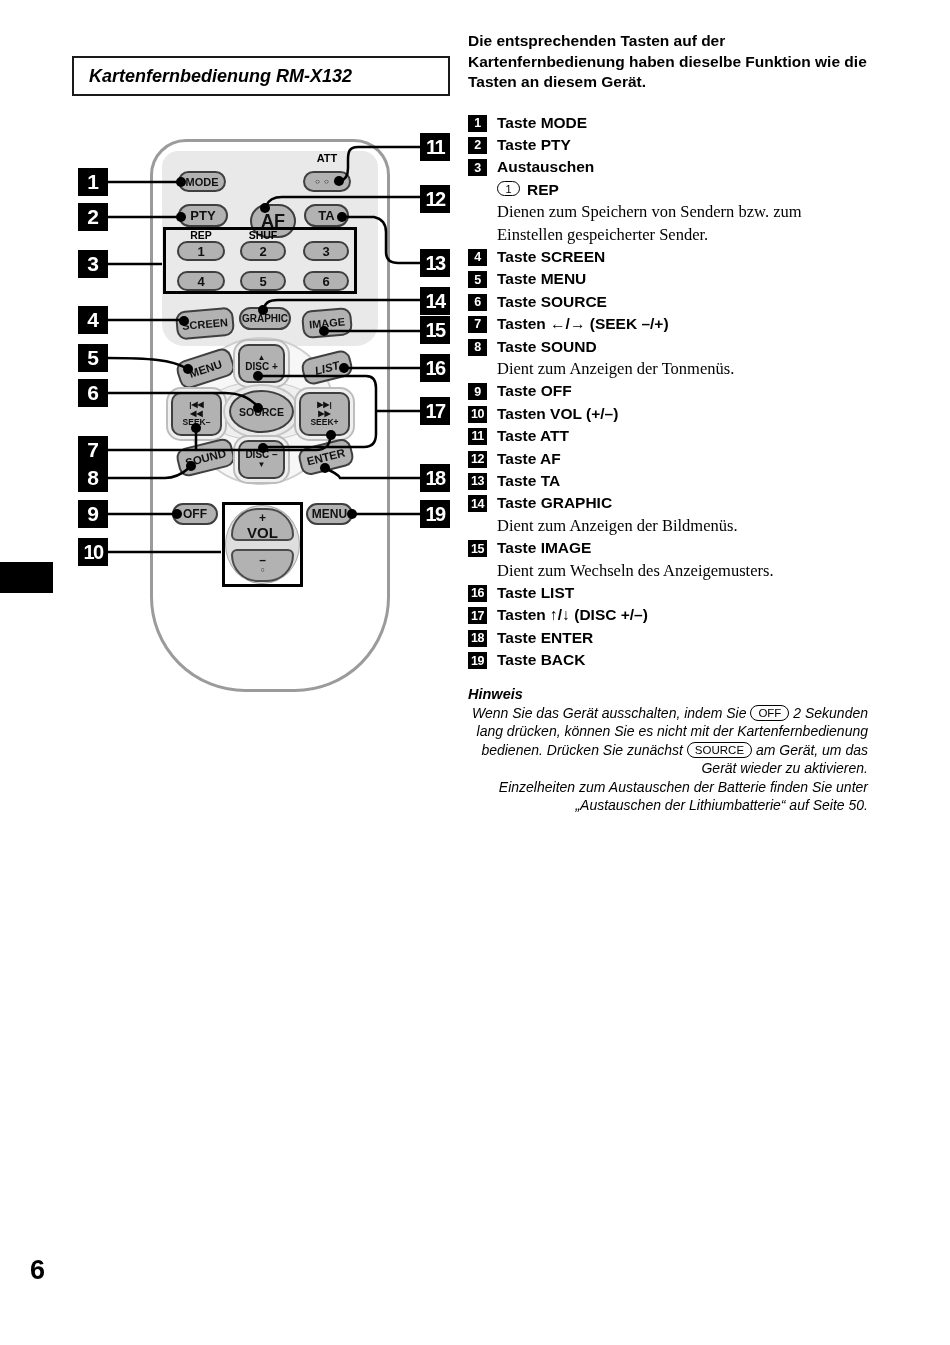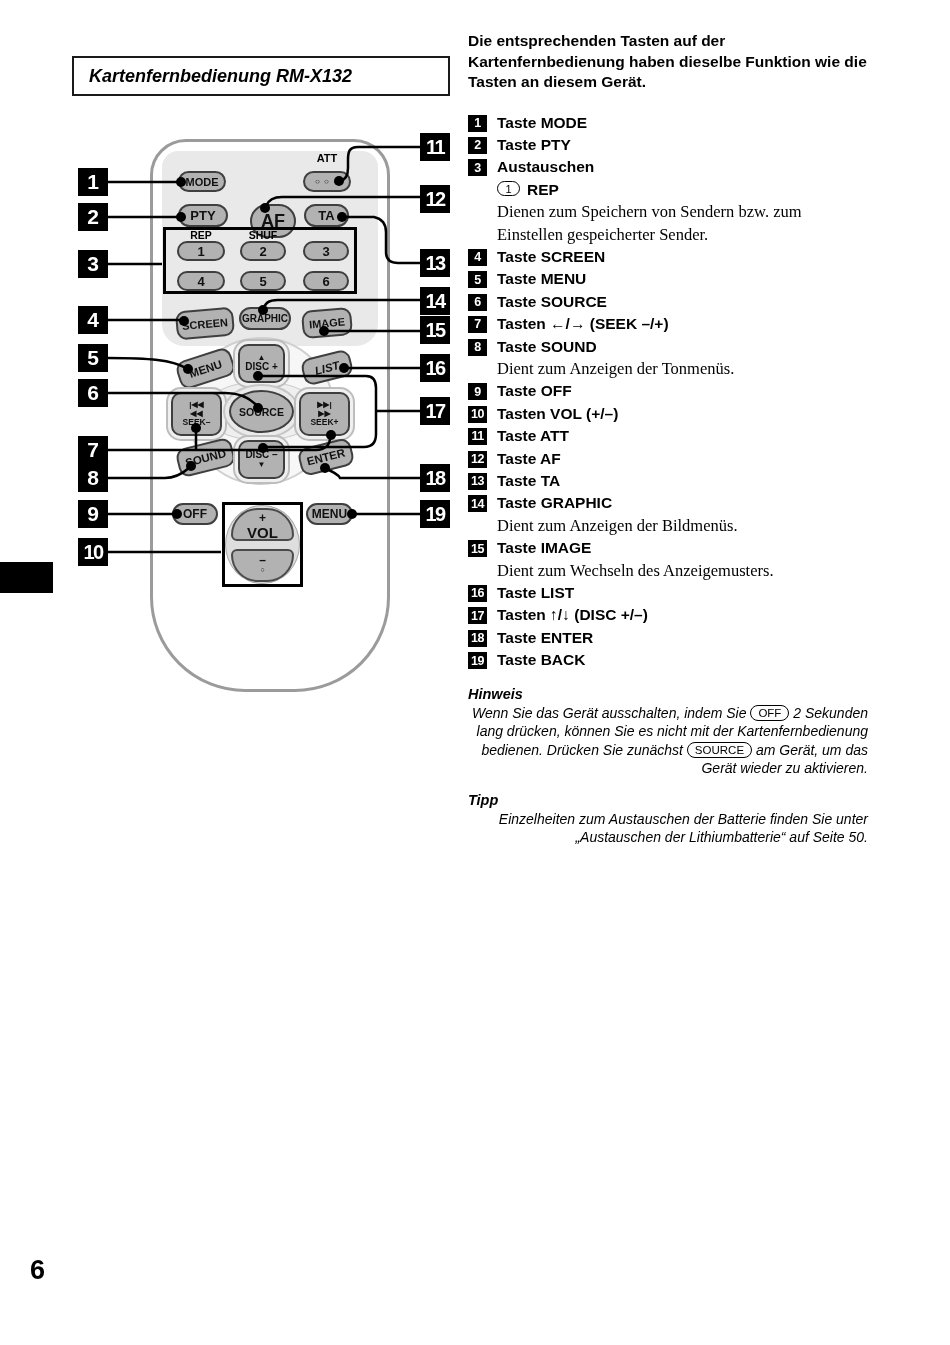--- a/index.html
+++ b/index.html
@@ -282,17 +282,16 @@
     <div class="item"><span class="badge">15</span><span>Taste IMAGE</span></div>
     <div class="desc">Dient zum Wechseln des Anzeigemusters.</div>
     <div class="item"><span class="badge">16</span><span>Taste LIST</span></div>
     <div class="item"><span class="badge">17</span><span>Tasten ↑/↓ (DISC +/–)</span></div>
     <div class="item"><span class="badge">18</span><span>Taste ENTER</span></div>
     <div class="item"><span class="badge">19</span><span>Taste BACK</span></div>
 
     <div class="note-head">Hinweis</div>
     <div class="note-text"><span>Wenn Sie das Gerät ausschalten, indem Sie </span><span class="keycap">OFF</span><span> 2 Sekunden lang drücken, können Sie es nicht mit der Kartenfernbedienung bedienen. Drücken Sie zunächst </span><span class="keycap">SOURCE</span><span> am Gerät, um das Gerät wieder zu aktivieren.</span></div>
 
-    <div class="note-head">Tipp</div>
     <div class="note-text">Einzelheiten zum Austauschen der Batterie finden Sie unter „Austauschen der Lithiumbatterie“ auf Seite 50.</div>
   </div>
 
 </div>
 
 </body></html>

